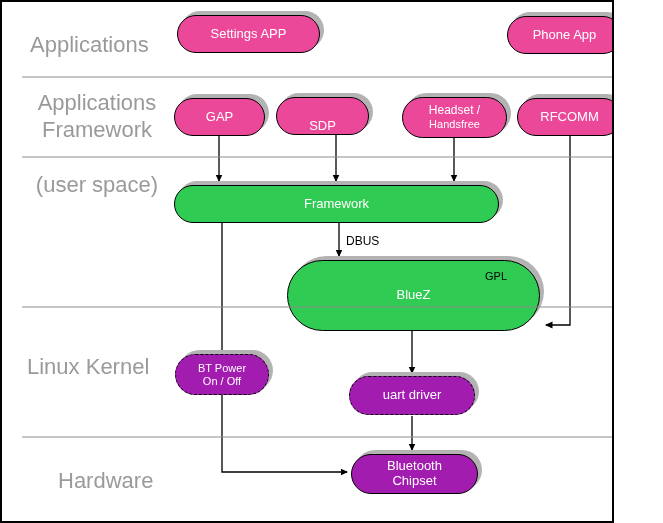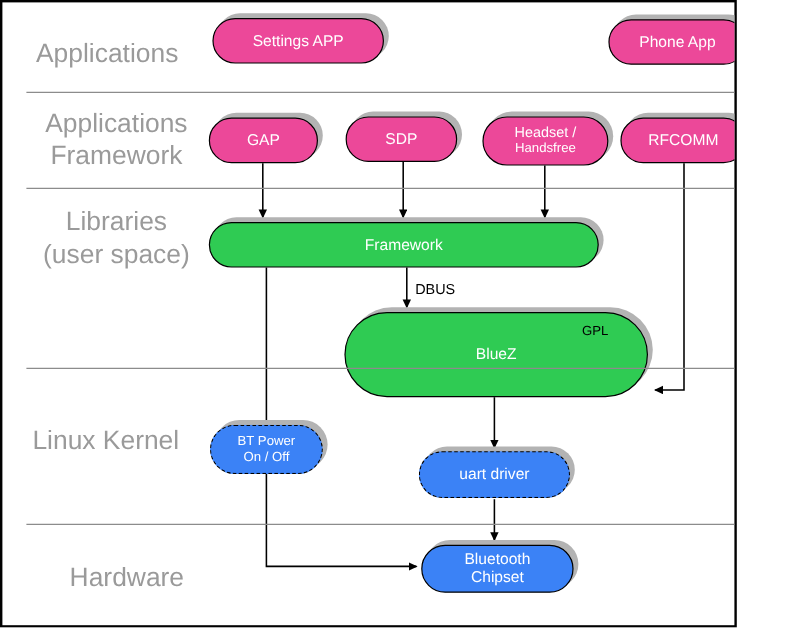--- a/index.html
+++ b/index.html
@@ -27,21 +27,21 @@
     flex-direction:column;
     align-items:center;
     justify-content:center;
     text-align:center;
     font-size:13px;
     line-height:1.15;
     box-shadow:4px -4px 0 #b3b3b3;
   }
   .pill.blue{background:#ec4899;}
   .pill.green{background:#2fcb53;}
-  .pill.red{background:#3b82f6;border-style:dashed;border-width:1.8px;}
+  .pill.red{background:#a21caf;border-style:dashed;border-width:1.8px;}
   .pill.red.solid{border-style:solid;border-width:1.8px;text-align:center;}
   .pill .sub{font-size:11px;}
   .pill .sub2{font-size:11px;}
   .layer-label{
     position:absolute;
     z-index:2;
     color:#9a9a9a;
     font-size:22px;
     line-height:1.22;
     white-space:nowrap;
@@ -93,41 +93,40 @@
   </svg>
 
   <div class="layer-label" style="left:28px;top:30px;">Applications</div>
 
   <div class="layer-label center" style="left:15px;top:88px;width:160px;">
     <div>Applications</div>
     <div>Framework</div>
   </div>
 
   <div class="layer-label center" style="left:15px;top:170px;width:160px;">
-    <div>Libraries</div>
     <div>(user space)</div>
   </div>
 
   <div class="layer-label" style="left:25px;top:352px;">Linux Kernel</div>
 
   <div class="layer-label" style="left:56px;top:466px;">Hardware</div>
 
   <div class="pill blue" style="left:175px;top:13px;width:143px;height:38px;">
     <span>Settings APP</span>
   </div>
 
   <div class="pill blue" style="left:505px;top:14px;width:115px;height:38px;">
     <span>Phone App</span>
   </div>
 
   <div class="pill blue" style="left:172px;top:96px;width:91px;height:38px;">
     <span>GAP</span>
   </div>
 
-  <div class="pill blue" style="left:286px;top:95px;width:93px;height:38px;">
+  <div class="pill blue" style="left:274px;top:95px;width:93px;height:38px;justify-content:flex-end;">
     <span>SDP</span>
   </div>
 
   <div class="pill blue" style="left:400px;top:95px;width:105px;height:41px;font-size:12px;">
     <span>Headset /</span>
     <span class="sub">Handsfree</span>
   </div>
 
   <div class="pill blue" style="left:515px;top:96px;width:105px;height:38px;">
     <span>RFCOMM</span>

